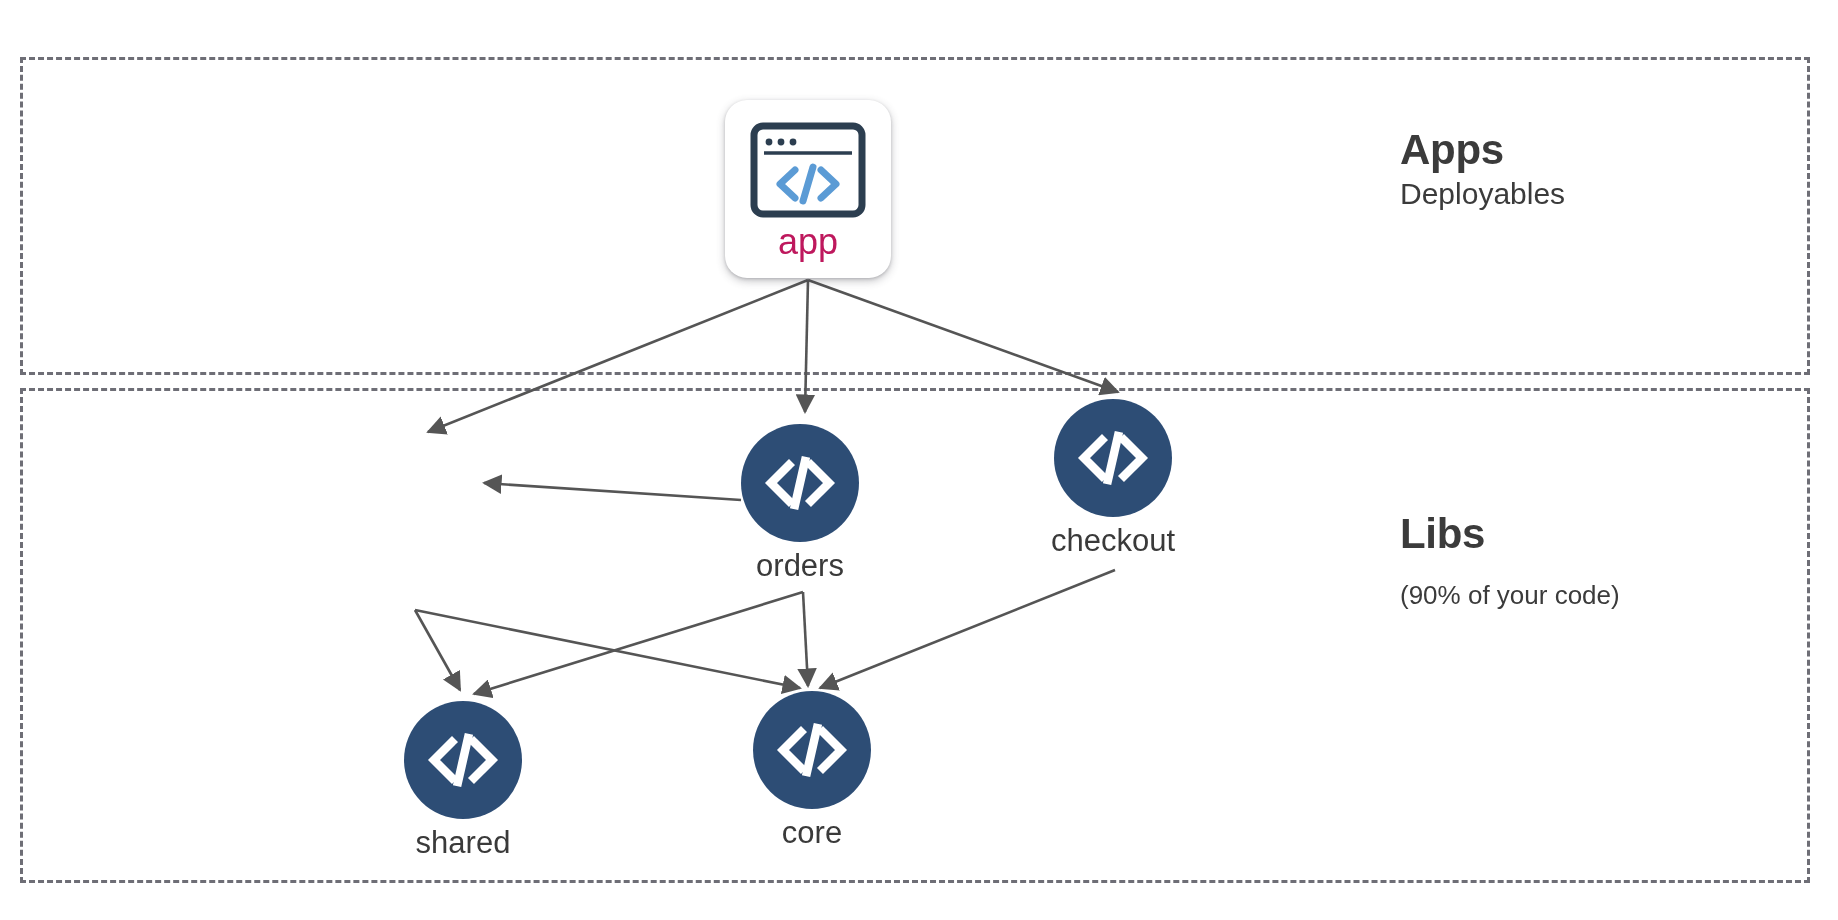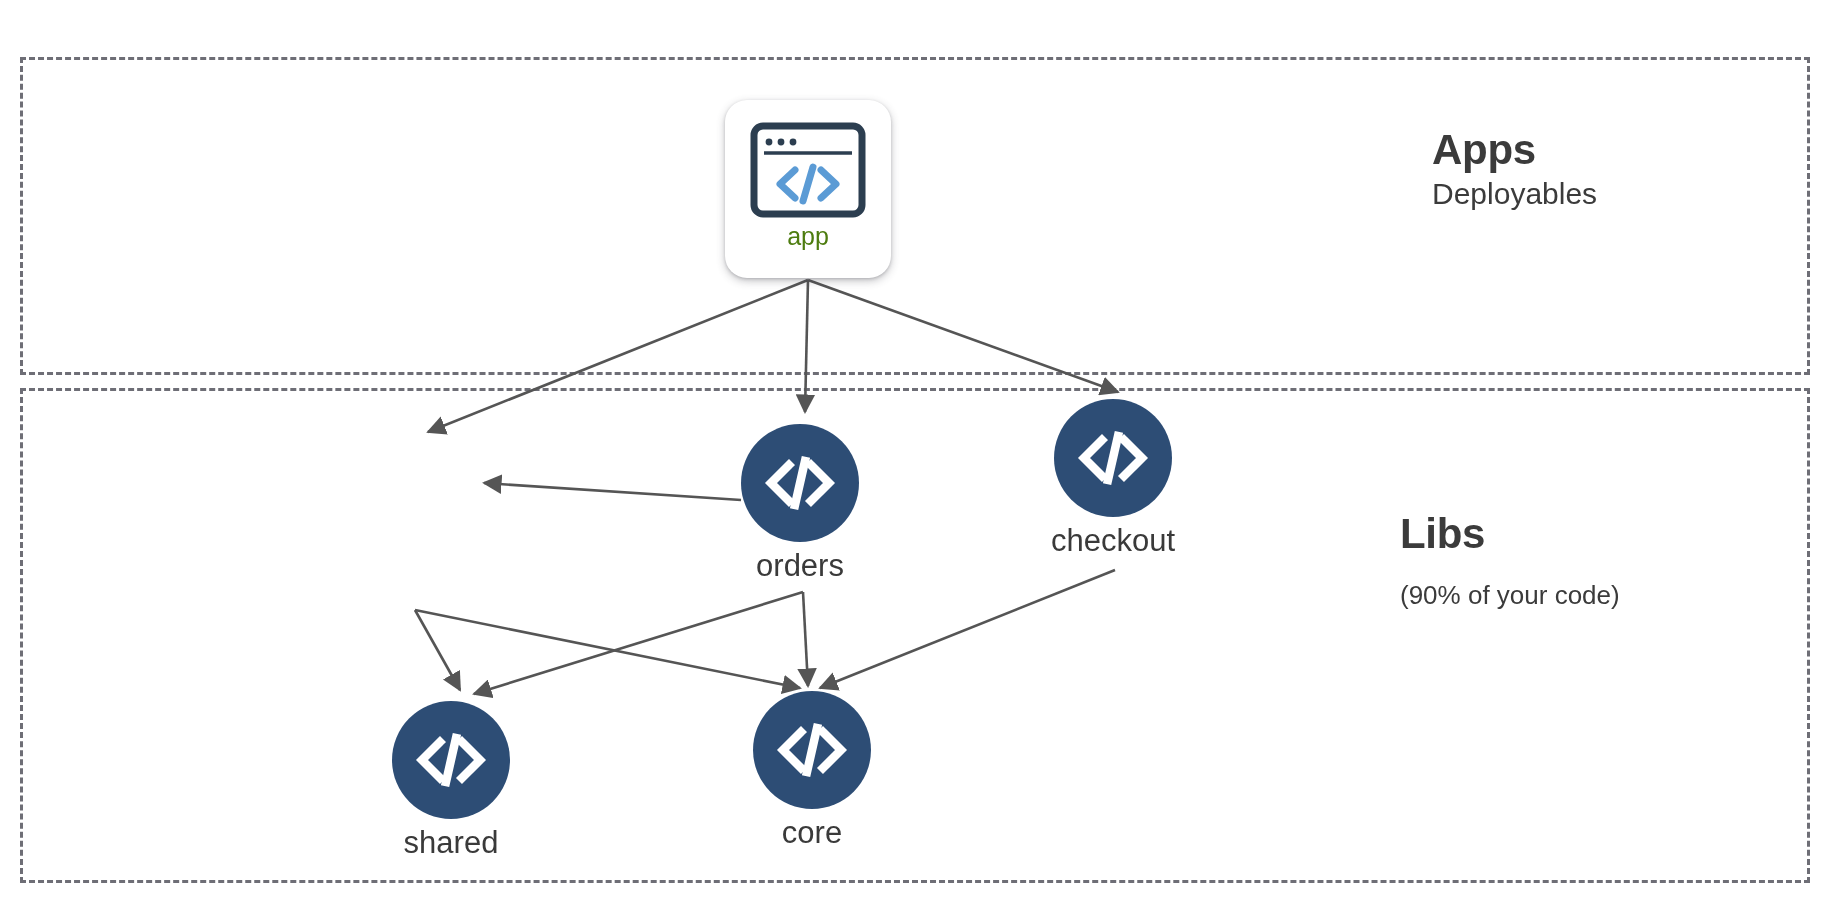--- a/index.html
+++ b/index.html
@@ -26,54 +26,54 @@
   .region-caption{position:absolute;}
   .caption-title{
     font-size:42px;font-weight:bold;color:#3b3b3b;
     line-height:1.04;letter-spacing:-0.3px;white-space:nowrap;
   }
   .caption-sub{
     font-size:30px;font-weight:normal;color:#3b3b3b;
     line-height:1.2;white-space:nowrap;margin-top:4px;
   }
   .caption-sub.small{font-size:26px;margin-top:24px;}
-  #caption-apps{left:1432px;top:128px;}
+  #caption-apps{left:1400px;top:128px;}
   #caption-libs{left:1400px;top:512px;}
 
   
   #edges{position:absolute;left:0;top:0;width:1838px;height:920px;}
 
   
   #node-app{
     position:absolute;left:725px;top:100px;width:166px;height:178px;
     background:#ffffff;border-radius:22px;
     box-shadow:0 3px 9px rgba(60,60,70,.30), 0 1px 3px rgba(60,60,70,.22);
     display:flex;flex-direction:column;align-items:center;
     justify-content:flex-start;padding-top:22px;box-sizing:border-box;
   }
   .browser-icon{width:116px;height:96px;}
   .app-label{
-    font-size:25px;color:#4d7c0f;margin-top:6px;line-height:1;
+    font-size:36px;color:#be185d;margin-top:6px;line-height:1;
   }
 
   
   .lib-node{position:absolute;display:flex;flex-direction:column;align-items:center;}
   .lib-circle{
     width:118px;height:118px;border-radius:50%;
     background:#2d4d75;
     display:flex;align-items:center;justify-content:center;
   }
   .lib-circle svg{width:78px;height:78px;display:block;}
   .lib-label{
     font-size:31px;color:#3a3a3a;margin-top:8px;line-height:1;white-space:nowrap;
   }
   #node-products{left:356px;top:446px;}
   #node-orders  {left:741px;top:424px;}
   #node-checkout{left:1051px;top:399px;}
-  #node-shared  {left:392px;top:701px;}
+  #node-shared  {left:404px;top:701px;}
   #node-core    {left:753px;top:691px;}
 </style>
 </head>
 <body>
 
 <div id="stage">
 
   <div class="region" id="region-apps"></div>
   <div class="region" id="region-libs"></div>
 

